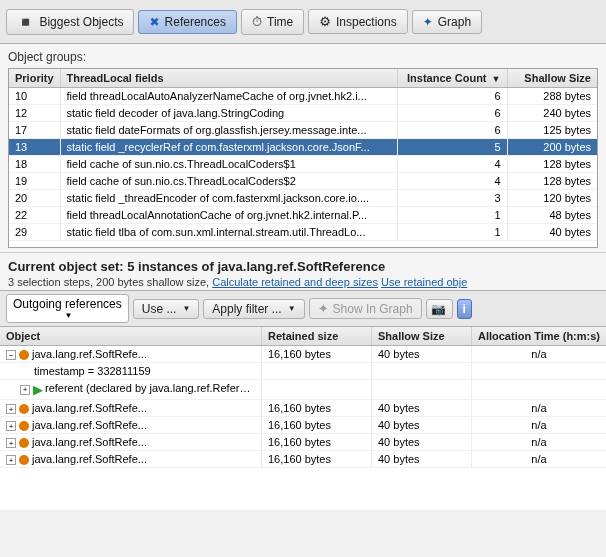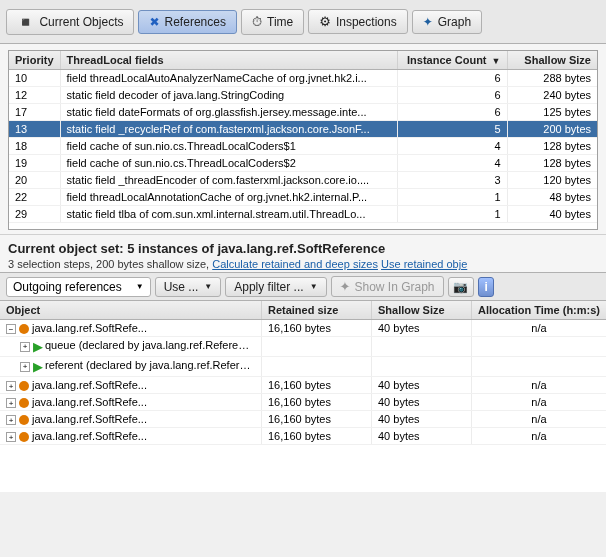--- a/index.html
+++ b/index.html
@@ -139,21 +139,22 @@
     }
     .ref-select {
       padding: 2px 6px;
       border: 1px solid #b0b0b0;
       border-radius: 3px;
       background: white;
       font-size: 12px;
       cursor: pointer;
       display: flex;
       align-items: center;
-      gap: 12px;
+      gap: 0;
+      flex-direction: column;
     }
     .ref-btn {
       display: flex;
       align-items: center;
       gap: 4px;
       padding: 2px 8px;
       border: 1px solid #b0b0b0;
       border-radius: 3px;
       background: linear-gradient(to bottom, #f8f8f8, #e0e0e0);
       cursor: pointer;
@@ -242,41 +243,42 @@
       flex-direction: column;
       height: 220px;
     }
   </style>
 </head>
 <body>
 
 <div class="toolbar">
   <button class="toolbar-btn">
     <span style="color:#2060a0; font-size:14px;">◾</span>
-    <span>Current Objects</span>
+    <span>Biggest Objects</span>
   </button>
   <button class="toolbar-btn active">
     <span style="color:#2060c0; font-size:12px;">✖</span>
     <span>References</span>
   </button>
   <button class="toolbar-btn">
     <span style="font-size:13px;">⏱</span>
     <span>Time</span>
   </button>
   <button class="toolbar-btn">
     <span style="font-size:13px;">⚙</span>
     <span>Inspections</span>
   </button>
   <button class="toolbar-btn">
     <span style="color:#2060a0; font-size:12px;">✦</span>
     <span>Graph</span>
   </button>
 </div>
 
 <div class="main">
+  <div class="section-label">Object groups:</div>
   <div class="table-container">
     <table>
       <thead>
         <tr>
           <th class="col-priority">Priority</th>
           <th class="col-field">ThreadLocal fields</th>
           <th class="col-instance">Instance Count <span class="sort-arrow">▼</span></th>
           <th class="col-shallow">Shallow Size</th>
         </tr>
       </thead>
@@ -386,21 +388,21 @@
         </tr>
       </thead>
       <tbody id="ref-tbody">
           <tr>
     <td class="col-obj" style="max-width:200px; overflow:hidden; text-overflow:ellipsis;"><span style="display:inline-block; width:0px;"></span><span class="expand-btn">−</span><span class="orange-dot"></span><span>java.lang.ref.SoftRefe...</span></td>
     <td class="col-ret">16,160 bytes</td>
     <td class="col-shal">40 bytes</td>
     <td class="col-alloc">n/a</td>
   </tr>
           <tr>
-    <td class="col-obj" style="max-width:200px; overflow:hidden; text-overflow:ellipsis;"><span style="display:inline-block; width:14px;"></span><span class="expand-btn">+</span><span class="green-arrow">▶</span><span>queue (declared by java.lang.ref.Reference) </span></td>
+    <td class="col-obj" style="max-width:200px; overflow:hidden; text-overflow:ellipsis;"><span style="display:inline-block; width:14px;"></span><span style="display:inline-block; width:14px;"></span><span>timestamp = 332811159</span></td>
     <td class="col-ret"></td>
     <td class="col-shal"></td>
     <td class="col-alloc"></td>
   </tr>
           <tr>
     <td class="col-obj" style="max-width:200px; overflow:hidden; text-overflow:ellipsis;"><span style="display:inline-block; width:14px;"></span><span class="expand-btn">+</span><span class="green-arrow">▶</span><span>referent (declared by java.lang.ref.Reference) </span></td>
     <td class="col-ret"></td>
     <td class="col-shal"></td>
     <td class="col-alloc"></td>
   </tr>

